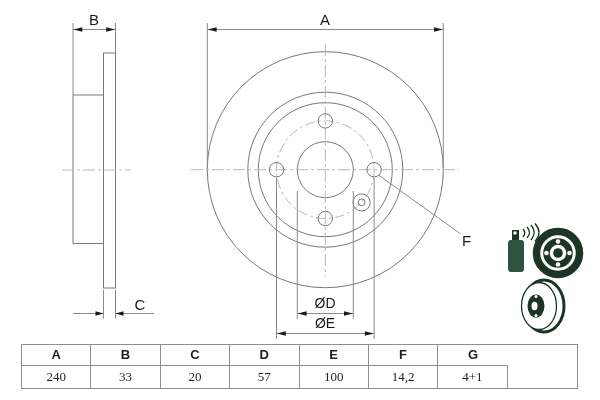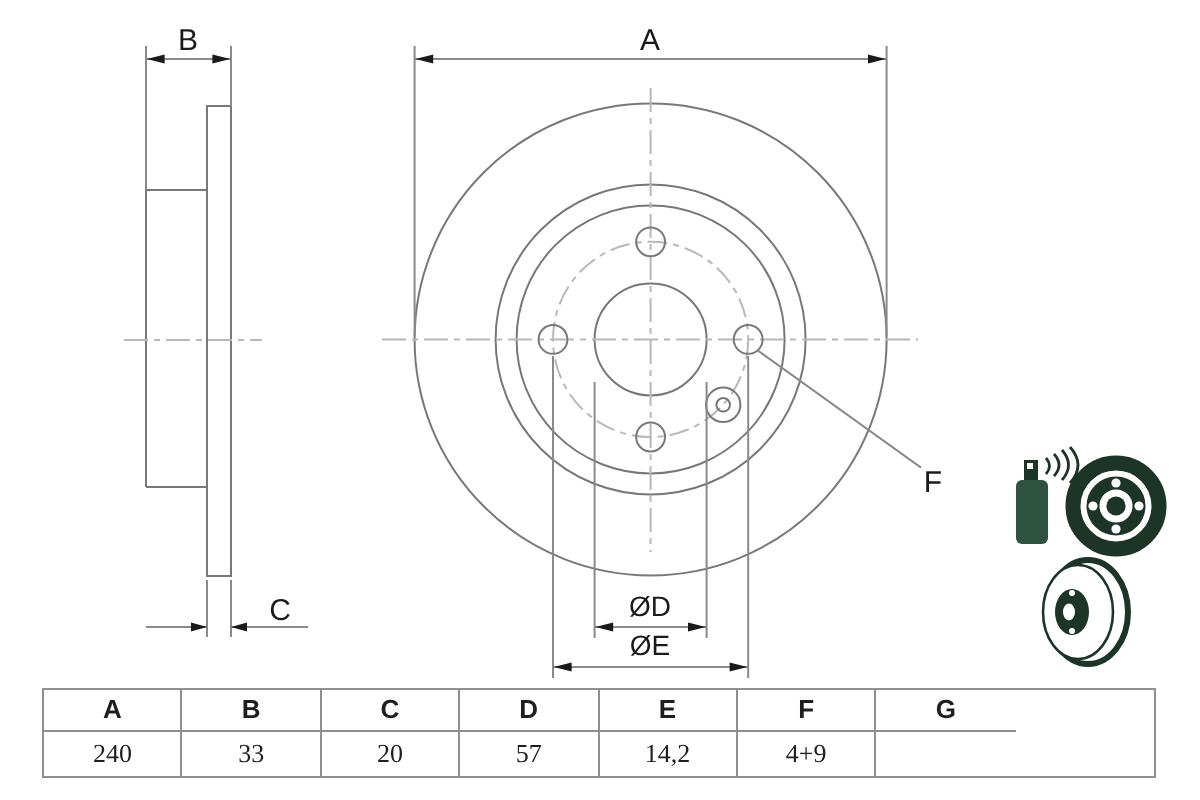--- a/index.html
+++ b/index.html
@@ -138,19 +138,20 @@
       <div class="spec-cell">D</div>
       <div class="spec-cell">E</div>
       <div class="spec-cell">F</div>
       <div class="spec-cell">G</div>
     </div>
     <div class="spec-row values">
       <div class="spec-cell">240</div>
       <div class="spec-cell">33</div>
       <div class="spec-cell">20</div>
       <div class="spec-cell">57</div>
+      <div class="spec-cell">100</div>
       <div class="spec-cell">14,2</div>
-      <div class="spec-cell">4+9</div>
+      <div class="spec-cell">4+1</div>
       <div class="spec-cell"></div>
     </div>
   </div>
 
 </div>
 
 </body></html>

